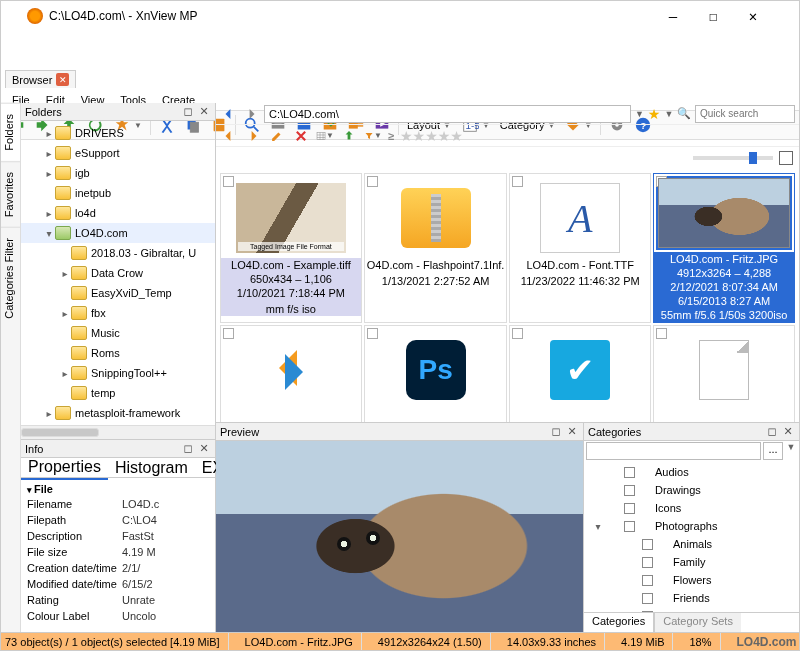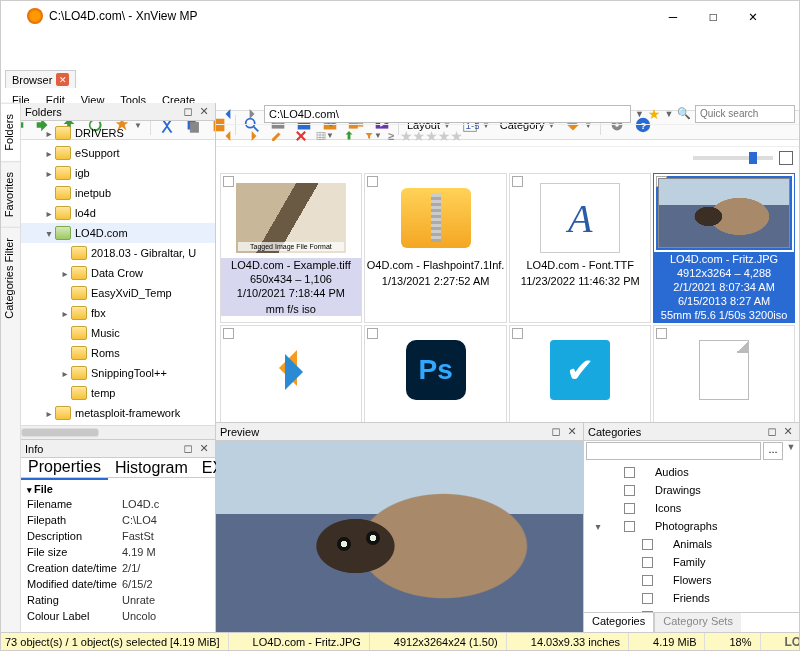--- a/index.html
+++ b/index.html
@@ -111,21 +111,21 @@
 .catlist { flex:1; overflow:hidden; padding: 2px 4px; }
 .catlist .ci { display:flex; align-items:center; height:18px; gap:20px; }
 .catlist .ci .tw { width:12px; text-align:center; color:#666; font-size:10px;}
 .catlist .ci .cb { width:11px; height:11px; border:1px solid #888; }
 .cattabs { height: 20px; display:flex; border-top:1px solid #ccc; }
 .cattabs span { padding:2px 8px; font-size:11px; }
 .cattabs span.on { background:#fff; border-right:1px solid #ccc; }
 .cattabs span.off { background:#f0f0f0; color:#888; border-left:1px solid #ccc;}
 
 
-.statusbar { position:absolute; left:0; right:0; bottom:0; height:18px; background:#fef9c3; border-top:1px solid #ccc; display:flex; align-items:center; font-size:11px; padding: 0 4px; gap: 24px; }
+.statusbar { position:absolute; left:0; right:0; bottom:0; height:18px; background:#fdba74; border-top:1px solid #ccc; display:flex; align-items:center; font-size:11px; padding: 0 4px; gap: 16px; }
 .statusbar .seg { white-space:nowrap; border-right: 1px solid #ddd; padding-right: 8px; height: 100%; display:flex; align-items:center;}
 .statusbar .brand { margin-left:auto; font-size:12px; font-weight:bold; color:#666; padding-right:4px; }
 
 
 .i-green { fill:#3a9a3a; }
 .i-blue  { fill:#2a6ad3; }
 .i-orange{ fill:#e68a1e; }
 .i-red   { fill:#d33; }
 .i-purple{ fill:#6a3aa8; }
 .i-gray  { fill:#888; }
@@ -564,21 +564,21 @@
             </div>
           </div>
           <div class="thumb selB">
             <div class="chk"></div>
             <div class="imgbox">
               <div class="img-cat thumbver"></div>
             </div>
             <div class="caption">
               <div>LO4D.com - Fritz.JPG</div>
               <div>4912x3264 – 4,288</div>
-              <div>2/1/2021 8:07:34 AM</div>
+              <div>2/12/2021 8:07:34 AM</div>
               <div>6/15/2013 8:27 AM</div>
               <div>55mm f/5.6 1/50s 3200iso</div>
             </div>
           </div>
           <div class="thumb">
             <div class="chk"></div>
             <div class="imgbox">
               <div class="img-swap"></div>
             </div>
             <div class="caption"></div>

